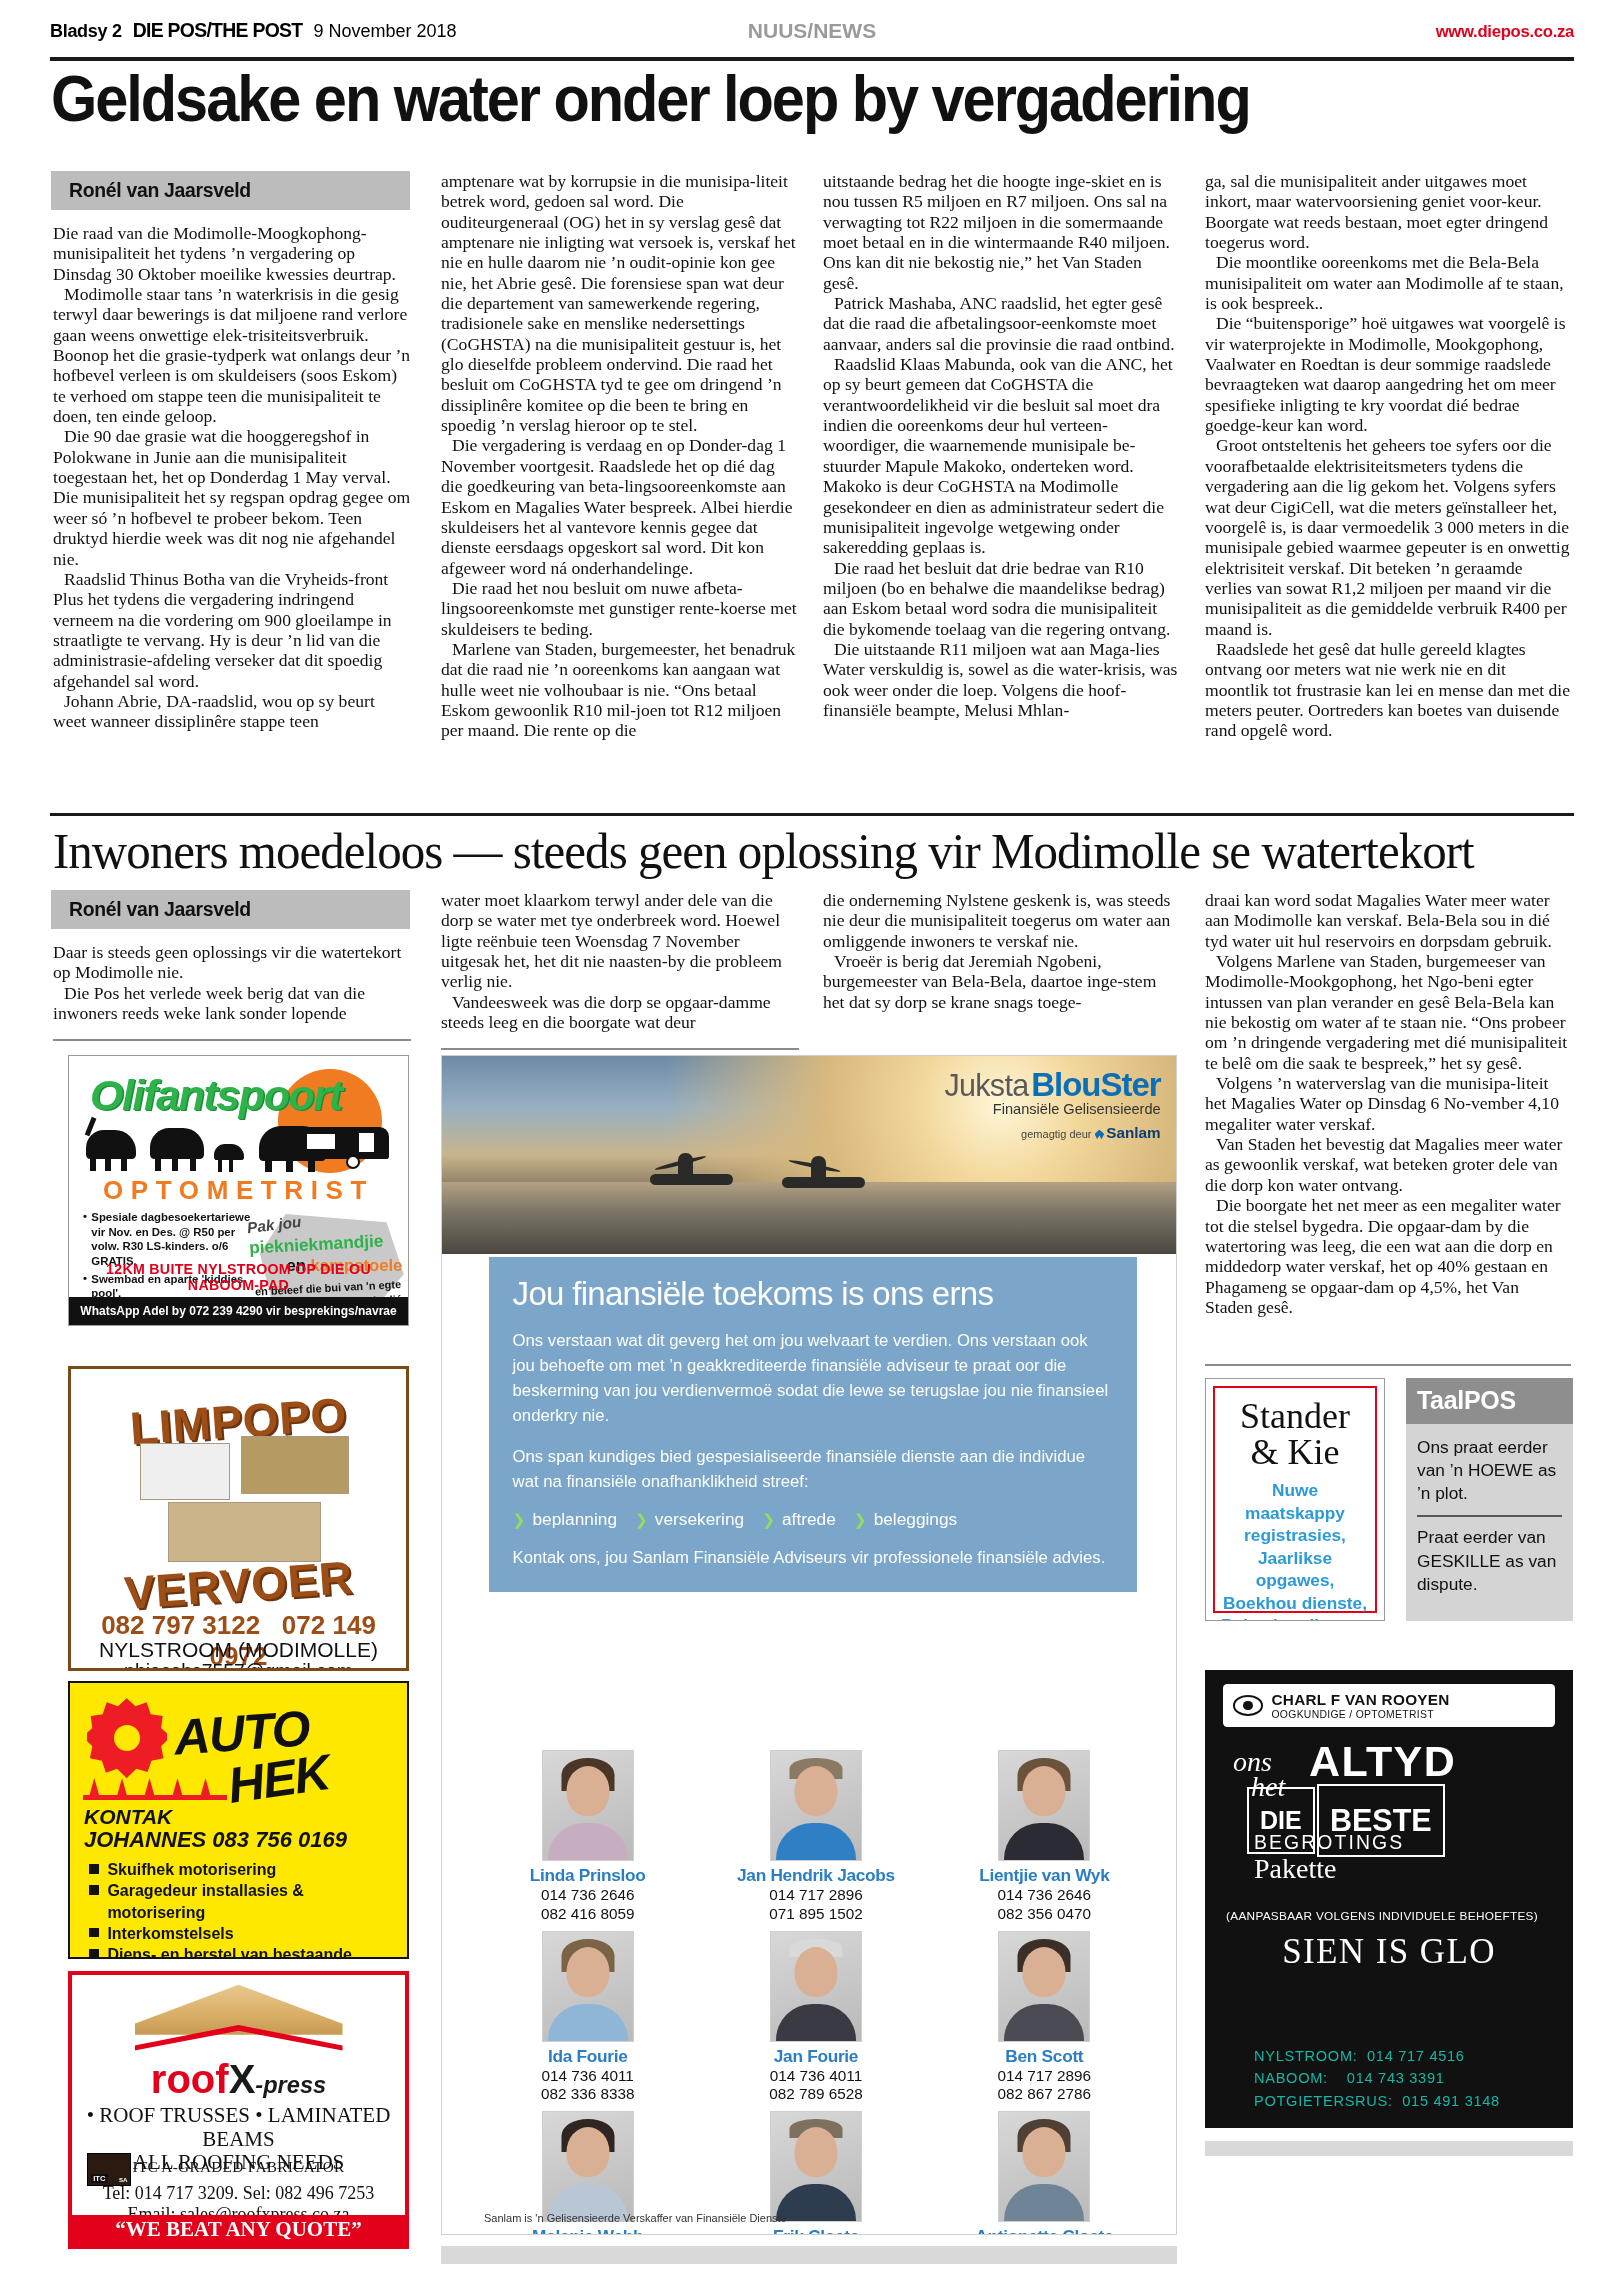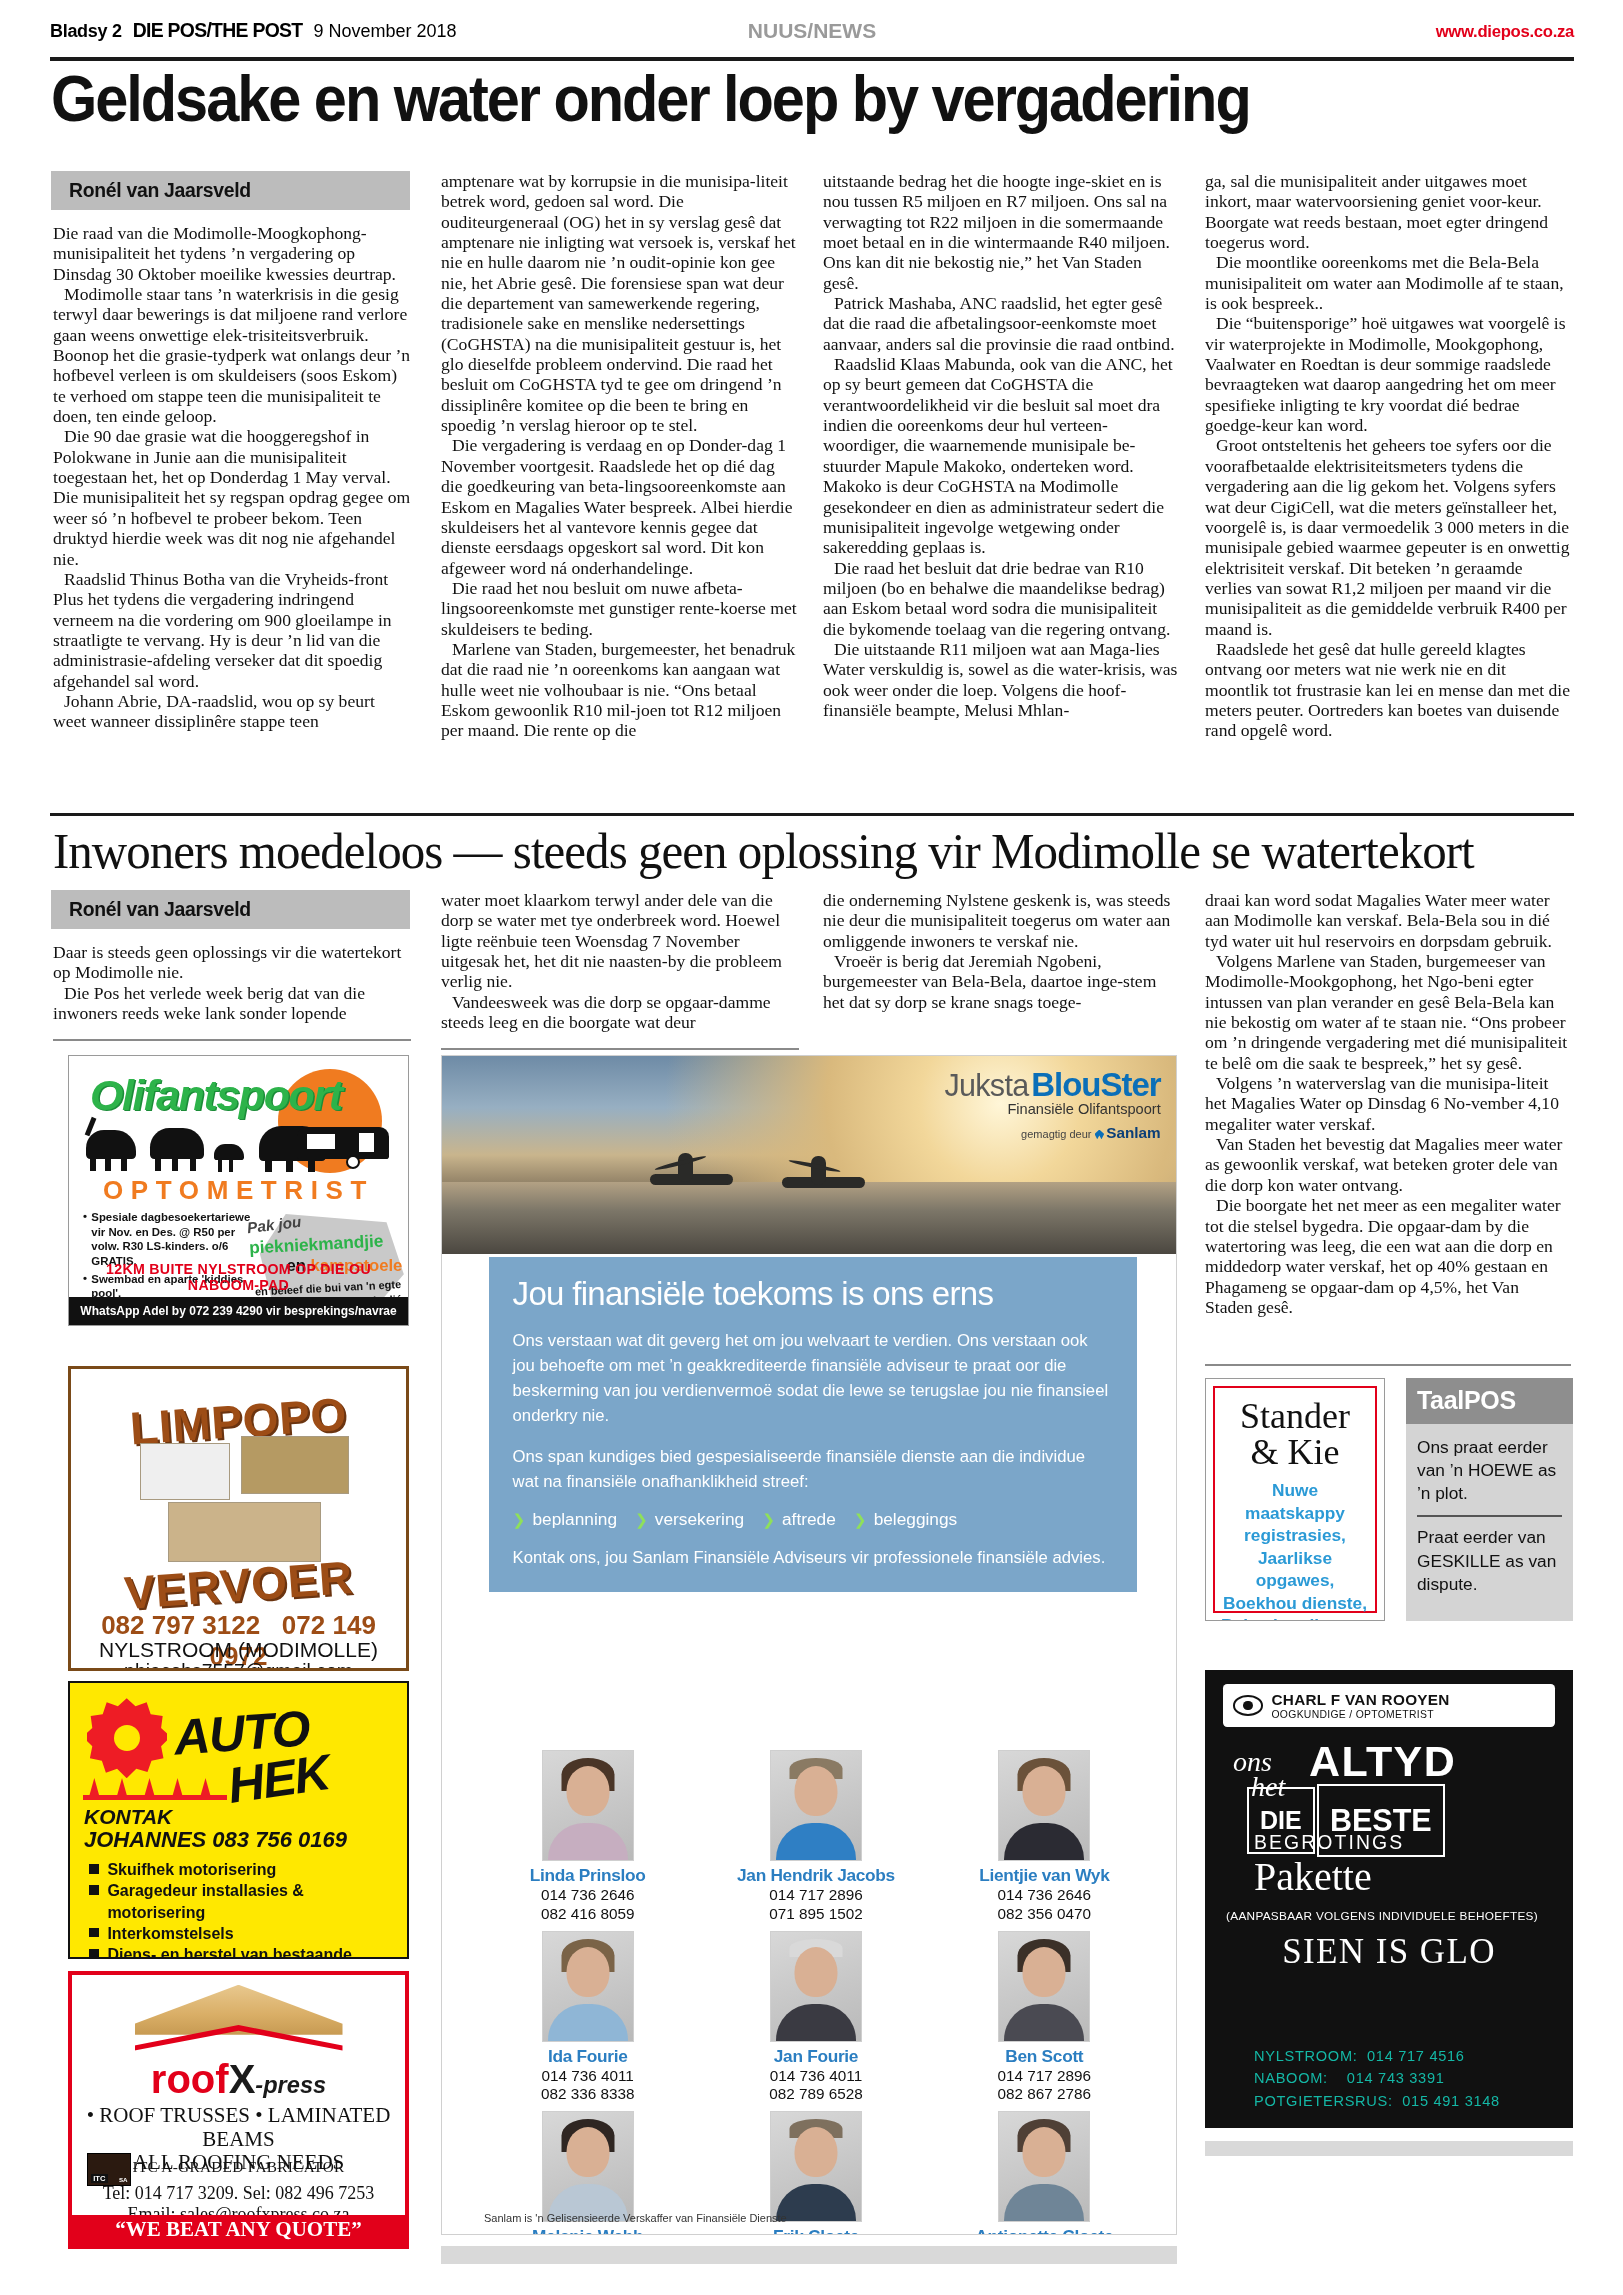--- a/index.html
+++ b/index.html
@@ -279,21 +279,21 @@
   .charl-altyd { position:absolute; left:104px; top:67px;
       font-family:"Liberation Sans", sans-serif; font-weight:700; font-size:43px;
       color:#fff; letter-spacing:1.4px; }
   .charl-beste { position:absolute; left:42px; top:115px;
       font-family:"Liberation Sans", sans-serif; font-weight:700; font-size:30.5px;
       color:#fff; border:2.1px solid #fff; padding:17px 11px; }
   .charl-beste2 { position:absolute; left:208px; top:125px;
       font-family:"Liberation Sans", sans-serif; font-size:19.4px; color:#fff;
       letter-spacing:2.1px; }
   .charl-pak { position:absolute; left:49px; top:165px;
-      font-family:"Liberation Serif", serif; font-size:40px; color:#fff; }
+      font-family:"Liberation Serif", serif; font-size:28px; color:#fff; }
   .charl-aan { position:absolute; left:21px; top:212px; right:14px;
       font-family:"Liberation Sans", sans-serif; font-size:11.8px; color:#fff;
       letter-spacing:0.3px; }
   .charl-sien { position:absolute; left:0; right:0; top:233px; text-align:center;
       font-family:"Liberation Serif", serif; font-size:35px; color:#fff; letter-spacing:1.4px;}
   .charl-towns { position:absolute; left:49px; bottom:15.3px;
       font-family:Liberation Sans, sans-serif; font-size:14.6px; line-height:1.55;
       color:#14b8a6; letter-spacing:0.7px; }
 
   .hr-col { position:absolute; background:#8a8a8a; height:2.1px; }
@@ -509,21 +509,21 @@
       <div class="kayak" style="left:340px; top:121px; width:83px; height:11px; border-radius:5.6px;"></div>
       <div class="kayak" style="left:369px; top:100px; width:15.3px; height:29px; border-radius:7px;"></div>
       <div class="kayak" style="left:346px; top:108px; width:53px; height:4.2px; transform:rotate(12deg);"></div>
     </div>
 
     <div class="blou-logo-wrap">
       <div>
         <span class="blou-juksta">Juksta</span>
         <span class="blou-blou">Blou</span><span class="blou-blou st">Ster</span>
       </div>
-      <div class="blou-sub">Finansiële Olifantspoort</div>
+      <div class="blou-sub">Finansiële Gelisensieerde</div>
       <div class="blou-gem">
         <span>gemagtig deur</span>
         <span class="blou-bird"></span><span class="sanlam">Sanlam</span>
       </div>
     </div>
 
     <div class="blou-panel">
       <div class="blou-h">Jou finansiële toekoms is ons erns</div>
       <div class="blou-p">Ons verstaan wat dit geverg het om jou welvaart te verdien. Ons verstaan ook jou behoefte om met ’n geakkrediteerde finansiële adviseur te praat oor die beskerming van jou verdienvermoë sodat die lewe se terugslae jou nie finansieel onderkry nie.</div>
       <div class="blou-p">Ons span kundiges bied gespesialiseerde finansiële dienste aan die individue wat na finansiële onafhanklikheid streef:</div>

